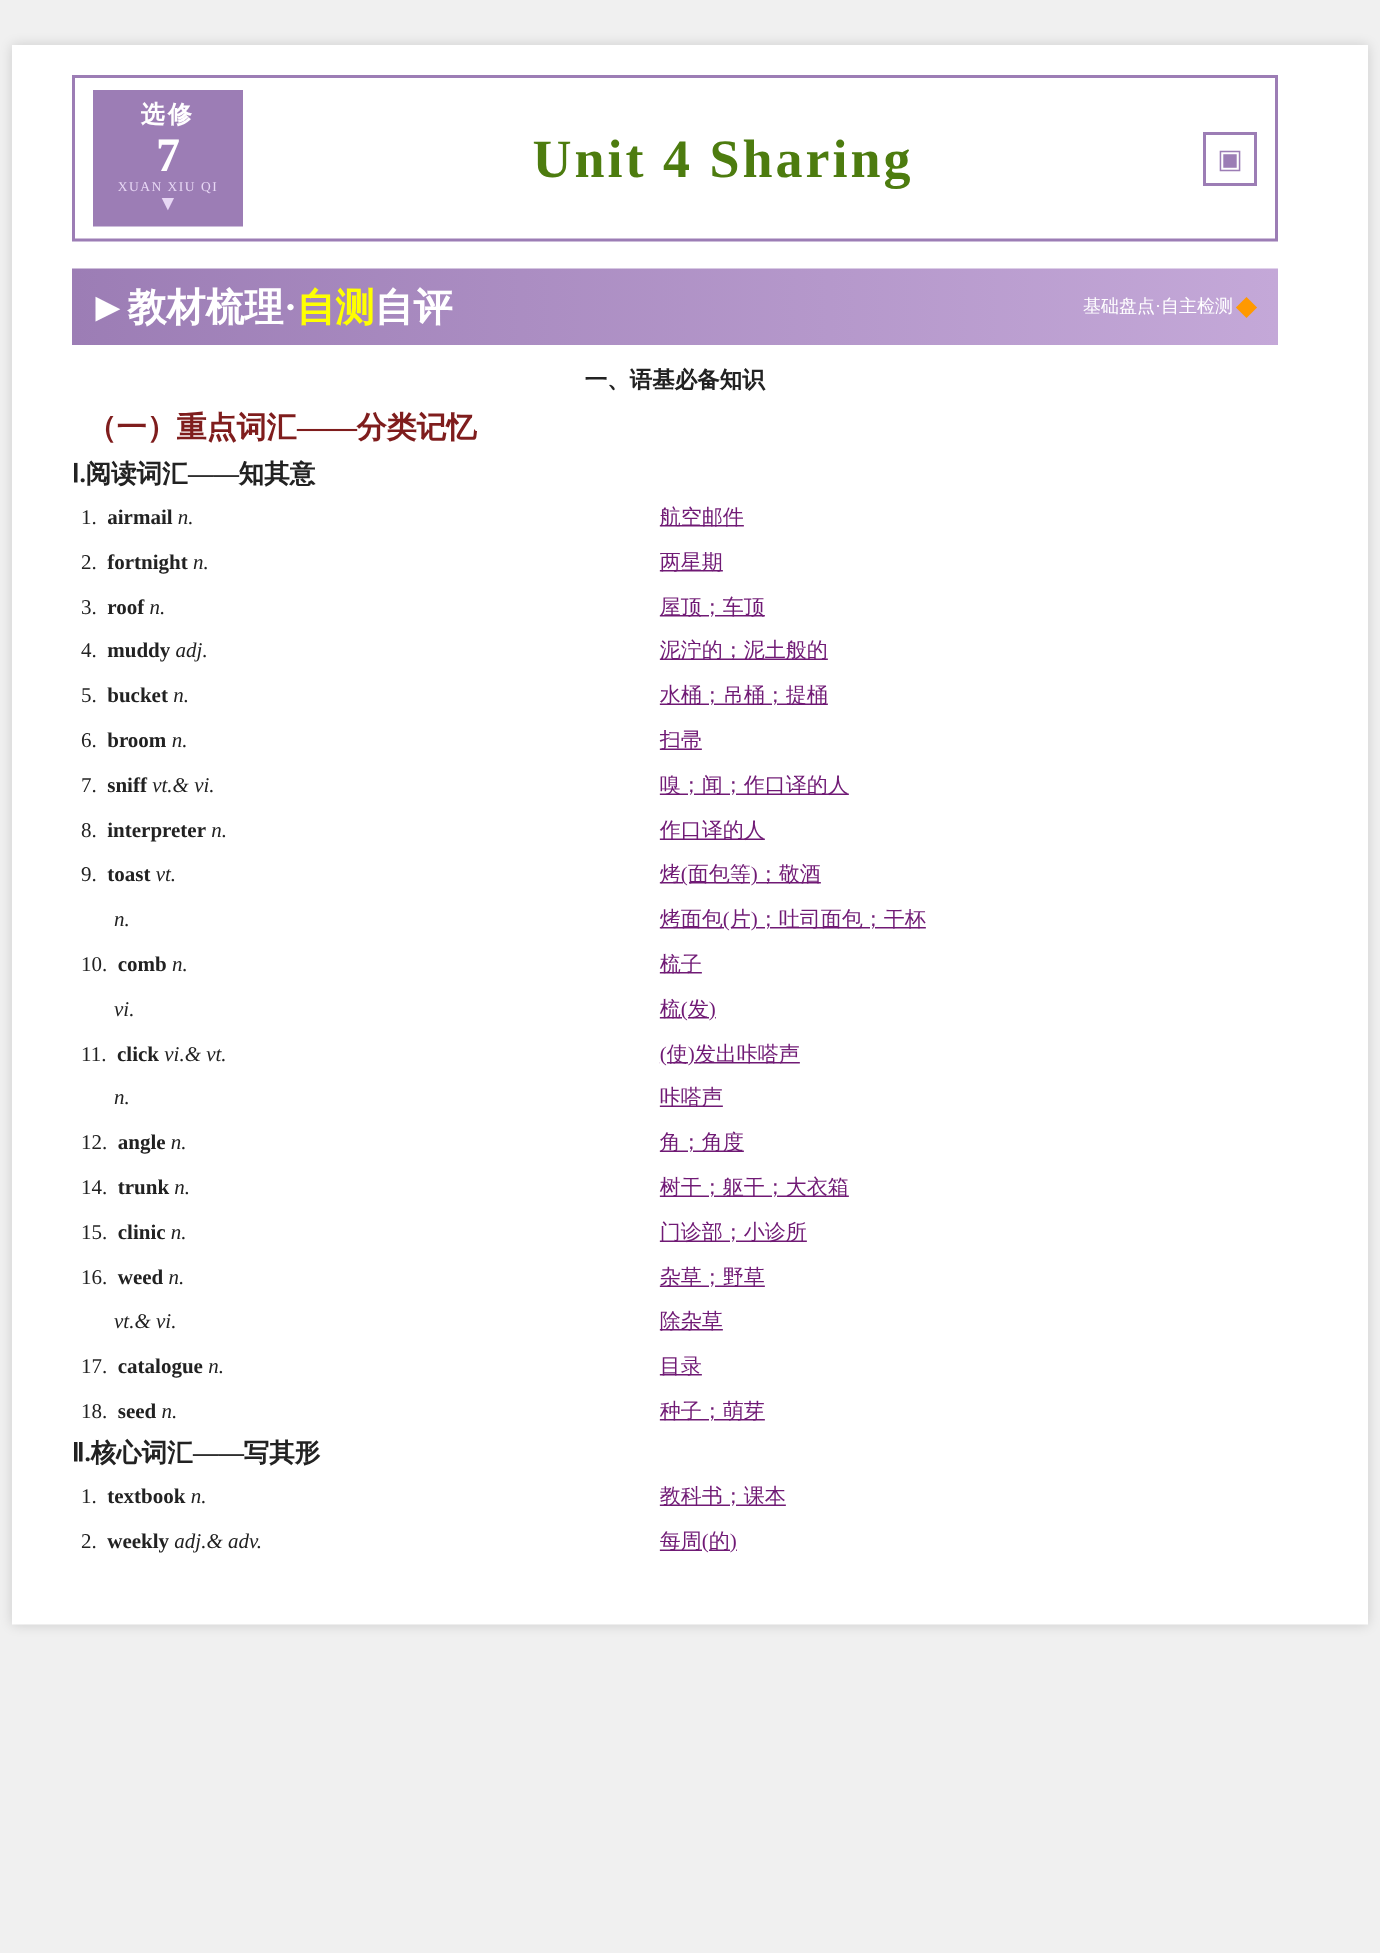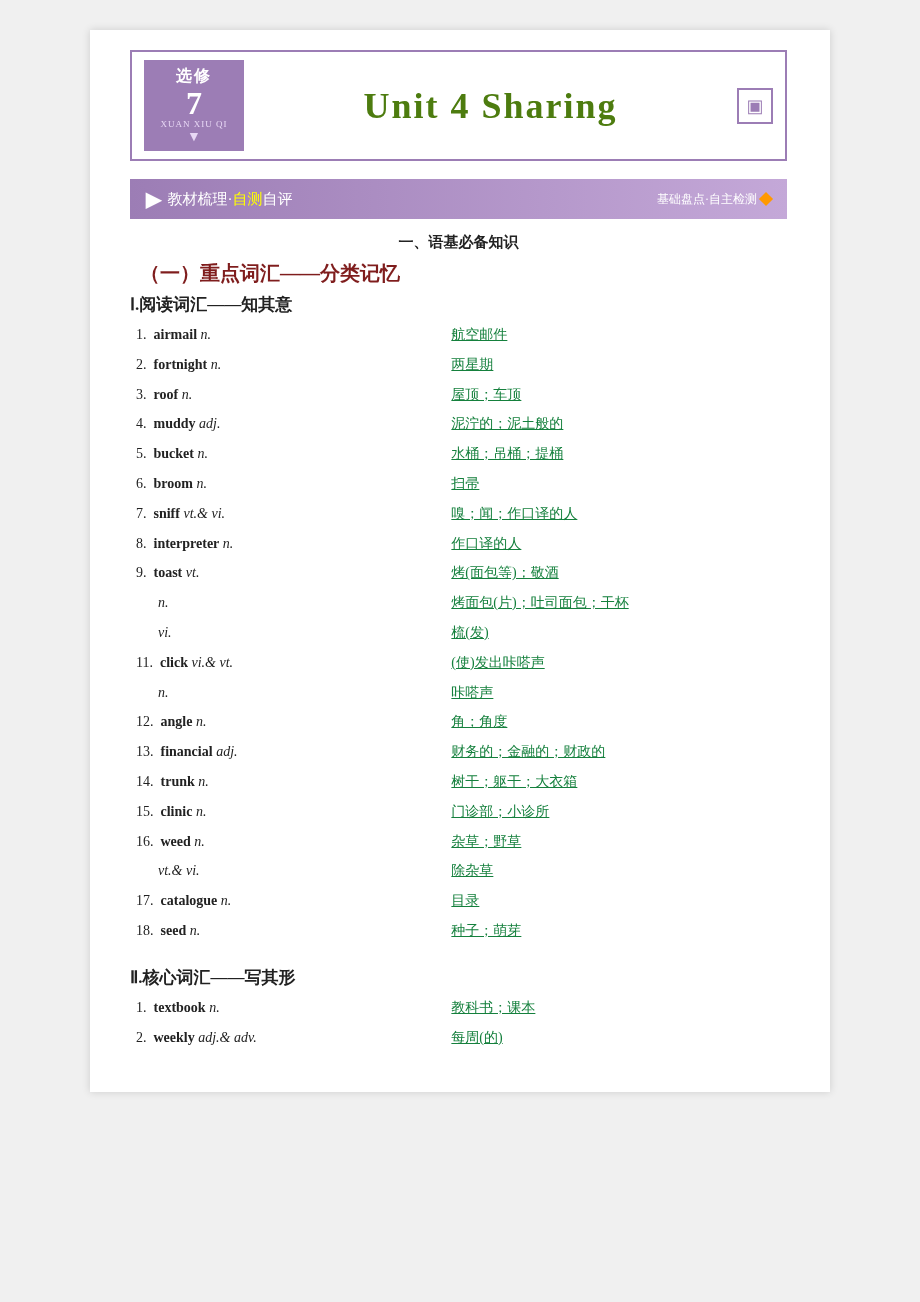--- a/index.html
+++ b/index.html
@@ -6,23 +6,23 @@
     body {
       background: #f0f0f0;
       font-family: "SimSun", "宋体", serif;
       font-size: 14px;
       color: #222;
       width: 920px;
       min-height: 1302px;
     }
     .page {
       background: #fff;
-      width: 740px;
+      width: 904px;
       margin: 30px auto;
-      padding: 20px 43px 40px 40px;
+      padding: 20px 60px 40px 40px;
       box-shadow: 0 0 8px rgba(0,0,0,0.15);
     }
 
     
     .header {
       display: flex;
       align-items: center;
       margin-bottom: 18px;
       border: 2px solid #9c7db5;
       padding: 8px 12px;
@@ -92,22 +92,22 @@
       display: flex;
       align-items: center;
       gap: 6px;
     }
     .banner-arrow {
       color: #fff;
       font-size: 20px;
       font-weight: bold;
     }
     .banner-title {
-      font-size: 15px;
-      font-weight: normal;
+      font-size: 26px;
+      font-weight: bold;
       color: #fff;
     }
     .banner-right {
       font-size: 12px;
       color: #fff;
       display: flex;
       align-items: center;
       gap: 4px;
     }
     .banner-diamond {
@@ -148,21 +148,21 @@
       vertical-align: top;
       line-height: 1.7;
     }
     .vocab-table .left-col {
       width: 48%;
       font-family: "Times New Roman", serif;
     }
     .vocab-table .right-col {
       width: 52%;
       text-decoration: underline;
-      color: #15803d;
+      color: #701a75;
     }
   </style>
 </head>
 <body>
 
 <div class="page">
 
   <div class="header">
     <div class="logo-box">
       <div class="logo-top">选修</div>
@@ -231,40 +231,40 @@
         </tr>
         <tr>
           <td class="left-col">9.&nbsp;&nbsp;<strong>toast</strong> <em>vt.</em></td>
           <td class="right-col">烤(面包等)；敬酒</td>
         </tr>
         <tr>
           <td class="left-col" style="padding-left: 28px;"><em>n.</em></td>
           <td class="right-col">烤面包(片)；吐司面包；干杯</td>
         </tr>
         <tr>
+          <td class="left-col">10.&nbsp;&nbsp;<strong>comb</strong> <em>n.</em></td>
+          <td class="right-col">梳子</td>
+        </tr>
+        <tr>
           <td class="left-col" style="padding-left: 28px;"><em>vi.</em></td>
           <td class="right-col">梳(发)</td>
         </tr>
         <tr>
           <td class="left-col">11.&nbsp;&nbsp;<strong>click</strong> <em>vi.&amp; vt.</em></td>
           <td class="right-col">(使)发出咔嗒声</td>
         </tr>
         <tr>
           <td class="left-col" style="padding-left: 28px;"><em>n.</em></td>
           <td class="right-col">咔嗒声</td>
         </tr>
         <tr>
           <td class="left-col">12.&nbsp;&nbsp;<strong>angle</strong> <em>n.</em></td>
           <td class="right-col">角；角度</td>
         </tr>
         <tr>
-          <td class="left-col">13.&nbsp;&nbsp;<strong>financial</strong> <em>adj.</em></td>
-          <td class="right-col">财务的；金融的；财政的</td>
-        </tr>
-        <tr>
           <td class="left-col">14.&nbsp;&nbsp;<strong>trunk</strong> <em>n.</em></td>
           <td class="right-col">树干；躯干；大衣箱</td>
         </tr>
         <tr>
           <td class="left-col">15.&nbsp;&nbsp;<strong>clinic</strong> <em>n.</em></td>
           <td class="right-col">门诊部；小诊所</td>
         </tr>
         <tr>
           <td class="left-col">16.&nbsp;&nbsp;<strong>weed</strong> <em>n.</em></td>
           <td class="right-col">杂草；野草</td>
@@ -277,21 +277,21 @@
           <td class="left-col">17.&nbsp;&nbsp;<strong>catalogue</strong> <em>n.</em></td>
           <td class="right-col">目录</td>
         </tr>
         <tr>
           <td class="left-col">18.&nbsp;&nbsp;<strong>seed</strong> <em>n.</em></td>
           <td class="right-col">种子；萌芽</td>
         </tr>
       </tbody>
   </table>
 
-  <div class="sub-sub-section" style="margin-top:20px;">Ⅱ.核心词汇——写其形</div>
+  <div class="sub-sub-section" style="margin-top:0;">Ⅱ.核心词汇——写其形</div>
 
   <table class="vocab-table">
     <tbody id="vocab-core-body">
     <tr>
           <td class="left-col">1.&nbsp;&nbsp;<strong>textbook</strong> <em>n.</em></td>
           <td class="right-col">教科书；课本</td>
         </tr>
         <tr>
           <td class="left-col">2.&nbsp;&nbsp;<strong>weekly</strong> <em>adj.&amp; adv.</em></td>
           <td class="right-col">每周(的)</td>

